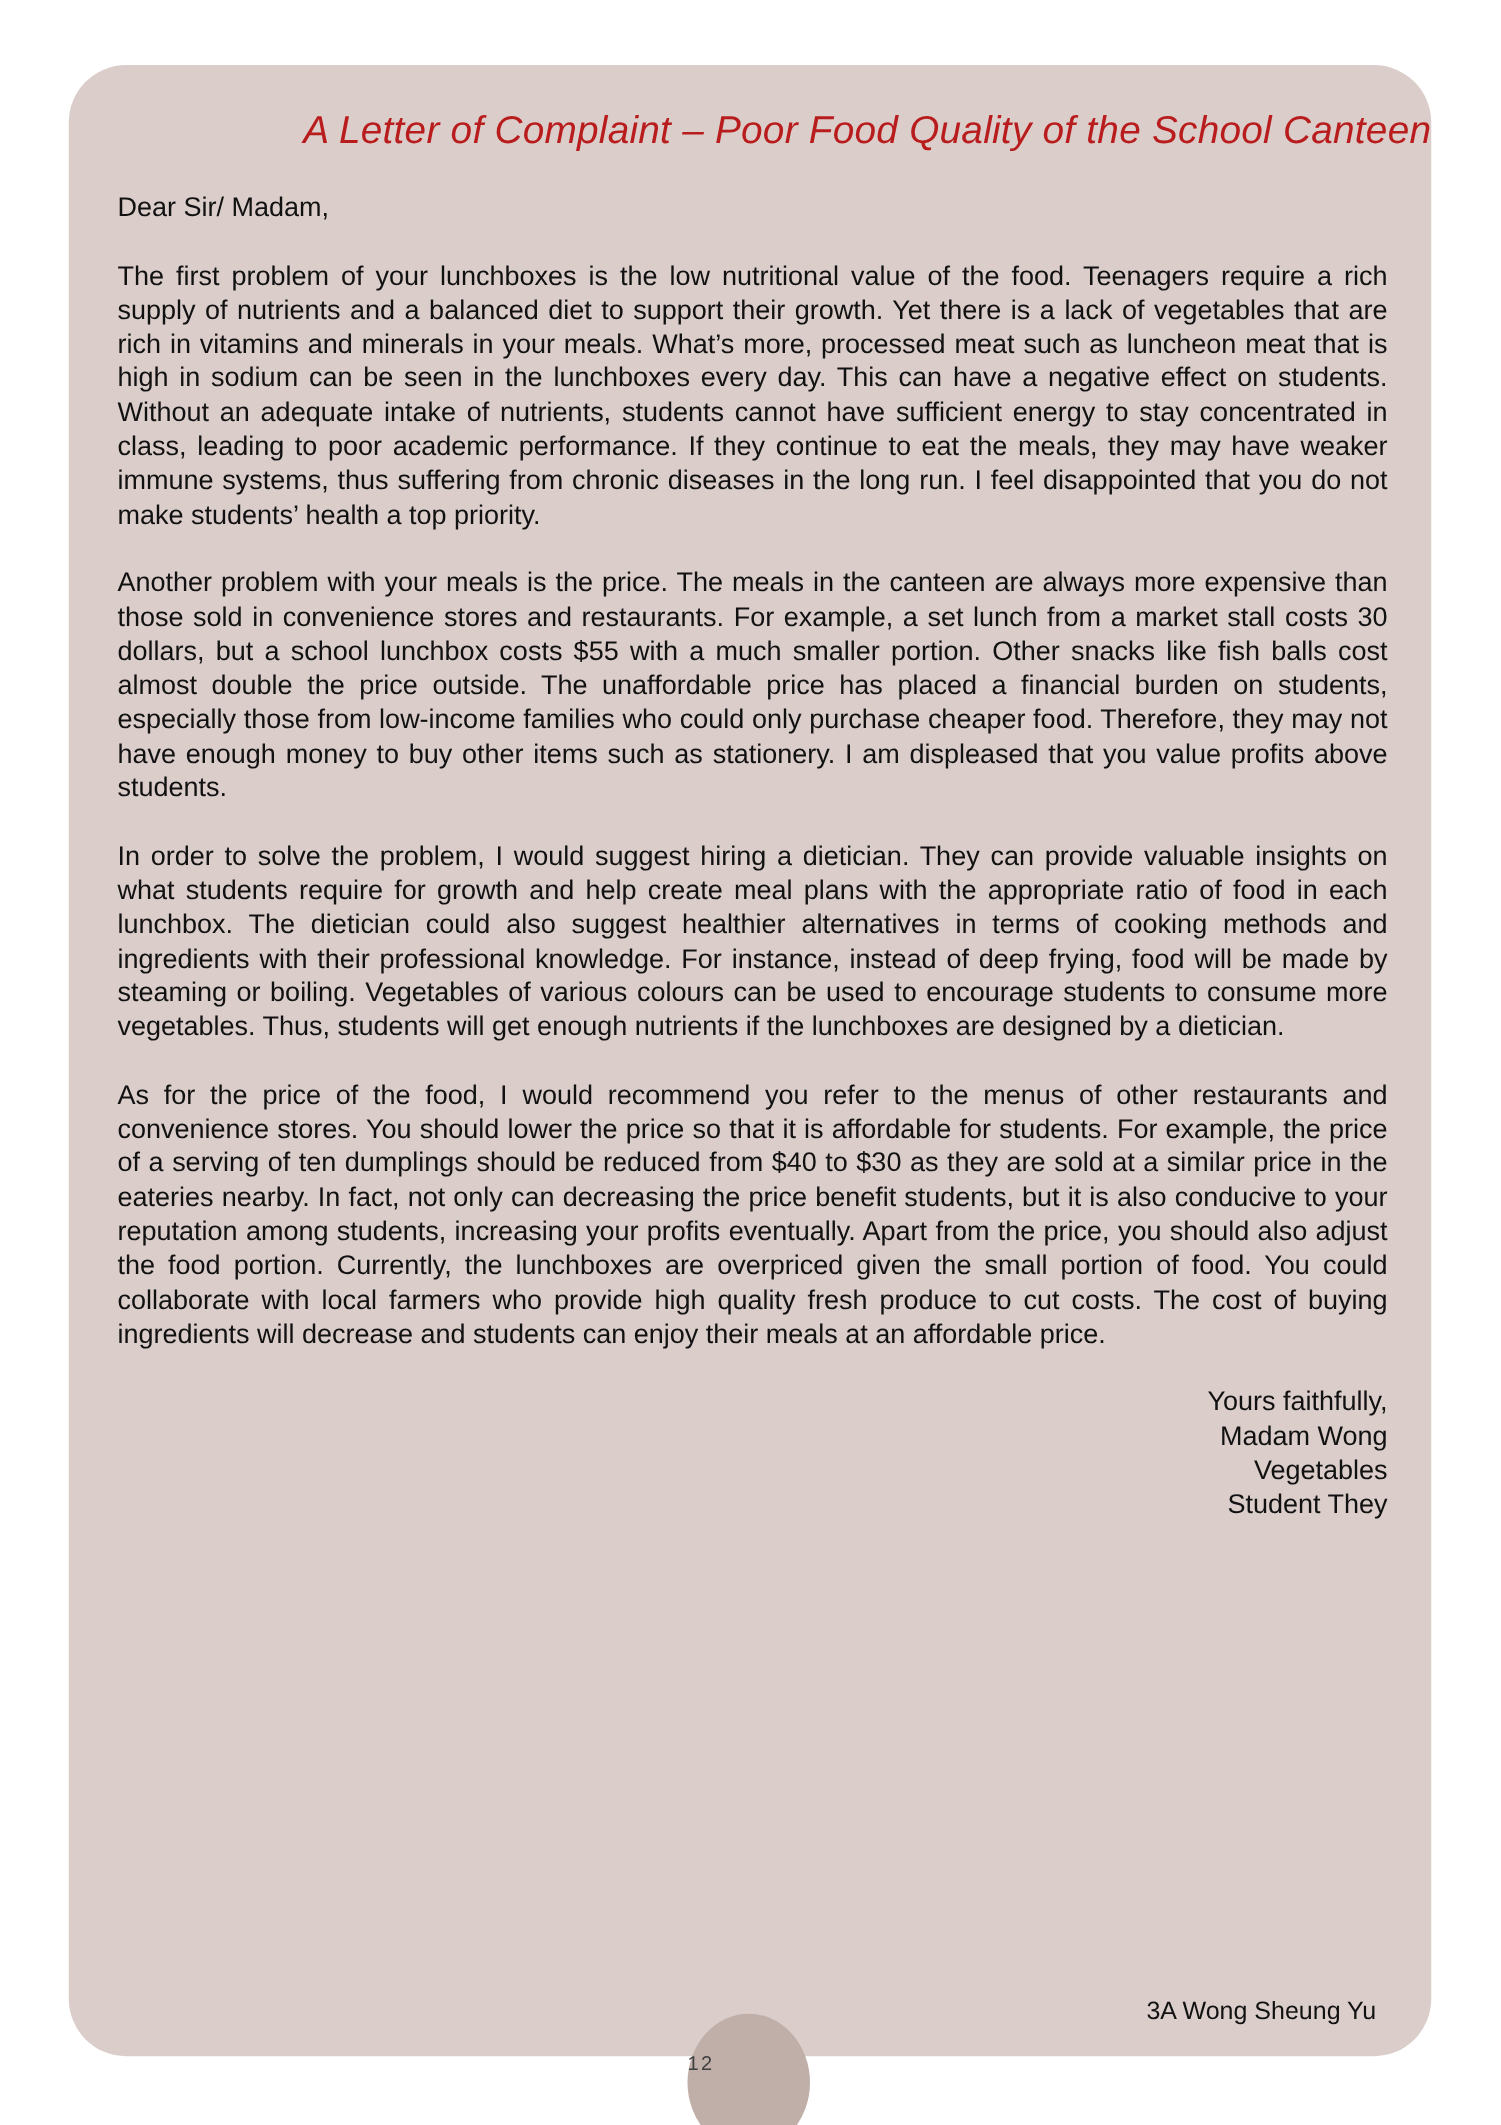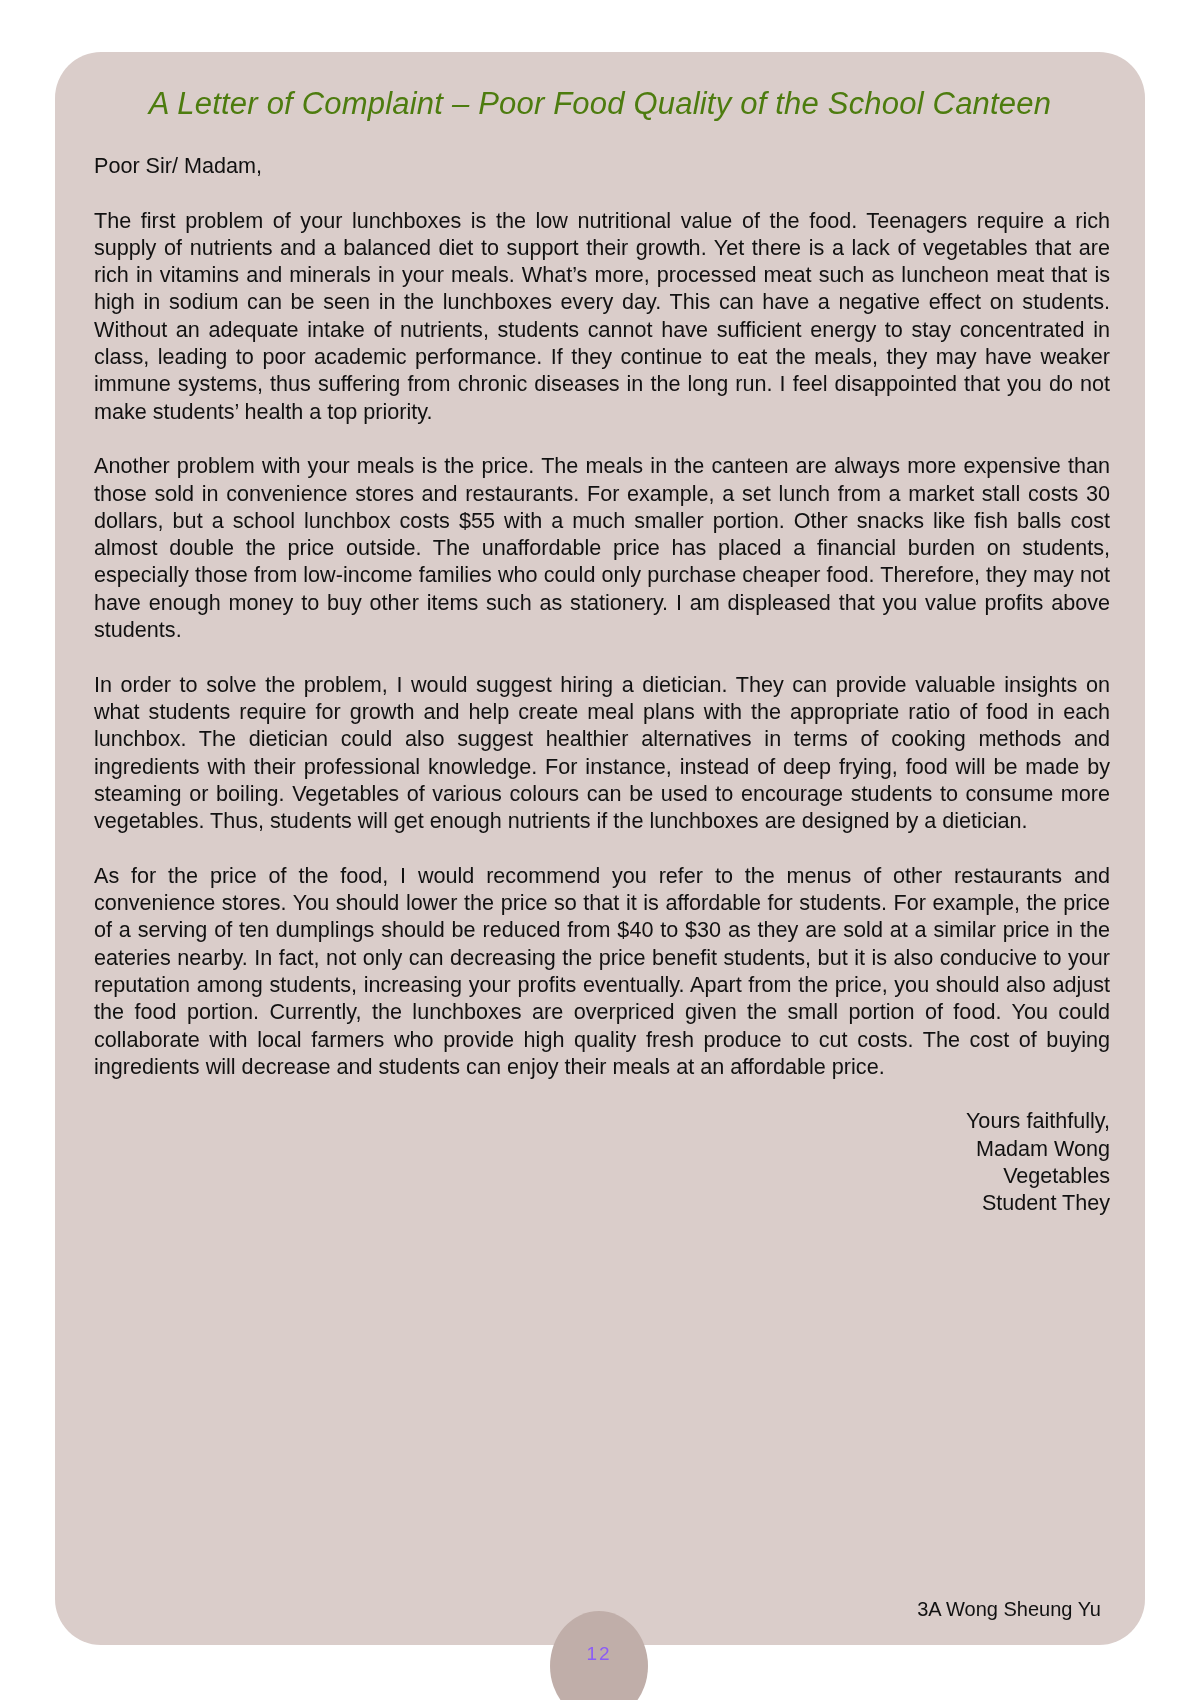--- a/index.html
+++ b/index.html
@@ -22,25 +22,25 @@
       width: 1090px;
       height: 1593px;
       background: #dacdca;
       border-radius: 46px;
     }
     .title {
       position: absolute;
       left: 55px;
       top: 86px;
       width: 1090px;
-      text-align: center;
+      text-align: right;
       font-style: italic;
       font-size: 31px;
       letter-spacing: 0.2px;
-      color: #4d7c0f;
+      color: #b91c1c;
       margin: 0;
       font-weight: normal;
     }
     .body-text {
       position: absolute;
       left: 94px;
       top: 152px;
       width: 1016px;
       font-size: 21.6px;
       line-height: 27.3px;
@@ -64,35 +64,35 @@
       width: 98px;
       height: 110px;
       border-radius: 50%;
       background: #c0aea9;
     }
     .page-num {
       position: absolute;
       left: 550px;
       top: 1643px;
       width: 98px;
-      text-align: center;
-      color: #8b5cf6;
-      font-size: 19px;
+      text-align: left;
+      color: #404040;
+      font-size: 16px;
       letter-spacing: 2px;
     }
   </style>
 </head>
 <body>
 
 <div class="panel"></div>
 
 <h1 class="title">A Letter of Complaint – Poor Food Quality of the School Canteen</h1>
 
 <div class="body-text">
-  <p class="salutation">Poor Sir/ Madam,</p>
+  <p class="salutation">Dear Sir/ Madam,</p>
   <p>The first problem of your lunchboxes is the low nutritional value of the food. Teenagers require a rich supply of nutrients and a balanced diet to support their growth. Yet there is a lack of vegetables that are rich in vitamins and minerals in your meals. What’s more, processed meat such as luncheon meat that is high in sodium can be seen in the lunchboxes every day. This can have a negative effect on students. Without an adequate intake of nutrients, students cannot have sufficient energy to stay concentrated in class, leading to poor academic performance. If they continue to eat the meals, they may have weaker immune systems, thus suffering from chronic diseases in the long run. I feel disappointed that you do not make students’ health a top priority.</p>
   <p>Another problem with your meals is the price. The meals in the canteen are always more expensive than those sold in convenience stores and restaurants. For example, a set lunch from a market stall costs 30 dollars, but a school lunchbox costs $55 with a much smaller portion. Other snacks like fish balls cost almost double the price outside. The unaffordable price has placed a financial burden on students, especially those from low-income families who could only purchase cheaper food. Therefore, they may not have enough money to buy other items such as stationery. I am displeased that you value profits above students.</p>
   <p>In order to solve the problem, I would suggest hiring a dietician. They can provide valuable insights on what students require for growth and help create meal plans with the appropriate ratio of food in each lunchbox. The dietician could also suggest healthier alternatives in terms of cooking methods and ingredients with their professional knowledge. For instance, instead of deep frying, food will be made by steaming or boiling. Vegetables of various colours can be used to encourage students to consume more vegetables. Thus, students will get enough nutrients if the lunchboxes are designed by a dietician.</p>
   <p>As for the price of the food, I would recommend you refer to the menus of other restaurants and convenience stores. You should lower the price so that it is affordable for students. For example, the price of a serving of ten dumplings should be reduced from $40 to $30 as they are sold at a similar price in the eateries nearby. In fact, not only can decreasing the price benefit students, but it is also conducive to your reputation among students, increasing your profits eventually. Apart from the price, you should also adjust the food portion. Currently, the lunchboxes are overpriced given the small portion of food. You could collaborate with local farmers who provide high quality fresh produce to cut costs. The cost of buying ingredients will decrease and students can enjoy their meals at an affordable price.</p>
   <div class="signoff">
     <p>Yours faithfully,</p>
     <p>Madam Wong</p>
     <p>Vegetables</p>
     <p>Student They</p>
   </div>

